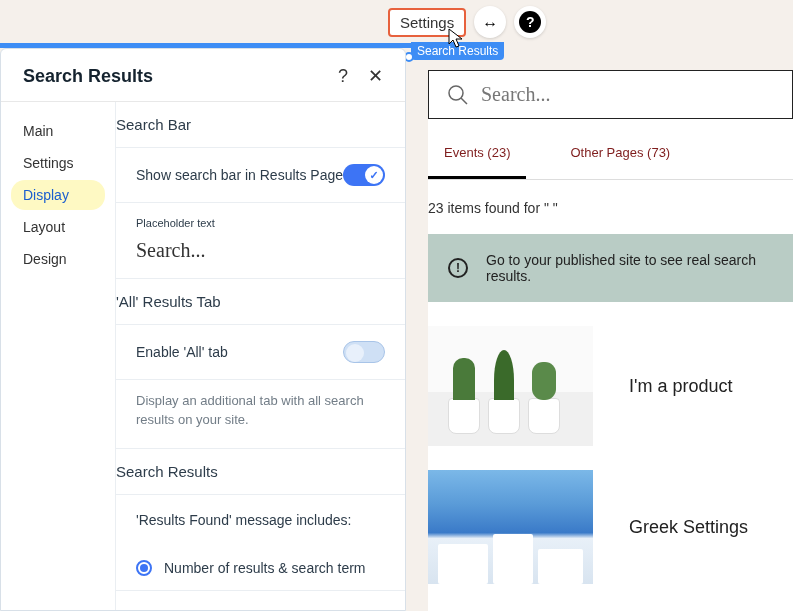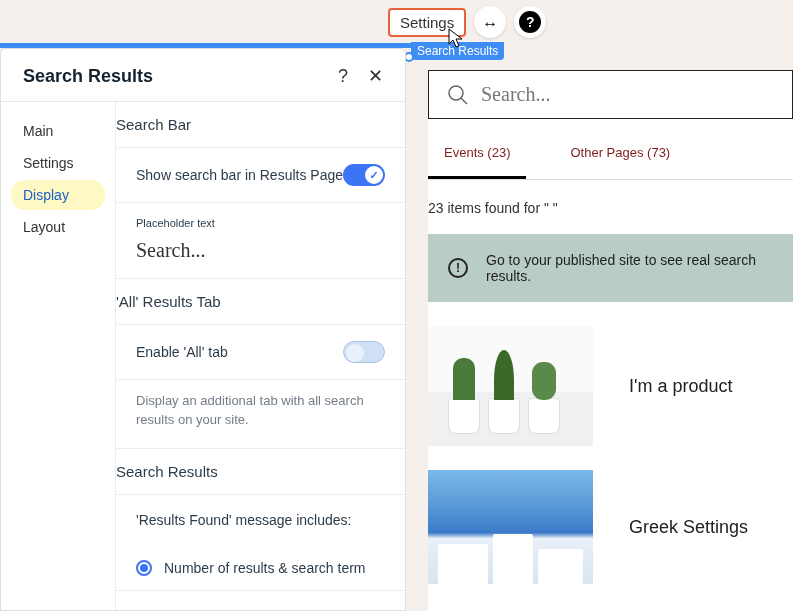--- a/index.html
+++ b/index.html
@@ -110,20 +110,21 @@
     <div class="panel-title">Search Results</div>
     <div class="panel-q">?</div>
     <div class="panel-x">✕</div>
   </div>
   <div class="panel-body">
     <div class="side-nav">
       <div class="side-item">Main</div>
       <div class="side-item">Settings</div>
       <div class="side-item active">Display</div>
       <div class="side-item">Layout</div>
+      <div class="side-item">Design</div>
     </div>
     <div class="content">
 
       <div class="section">
         <div class="section-head">Search Bar</div>
         <div class="row">
           <div class="row-label">Show search bar in Results Page</div>
           <div class="toggle on">
               <div class="knob">
                 <span class="check">✓</span>

